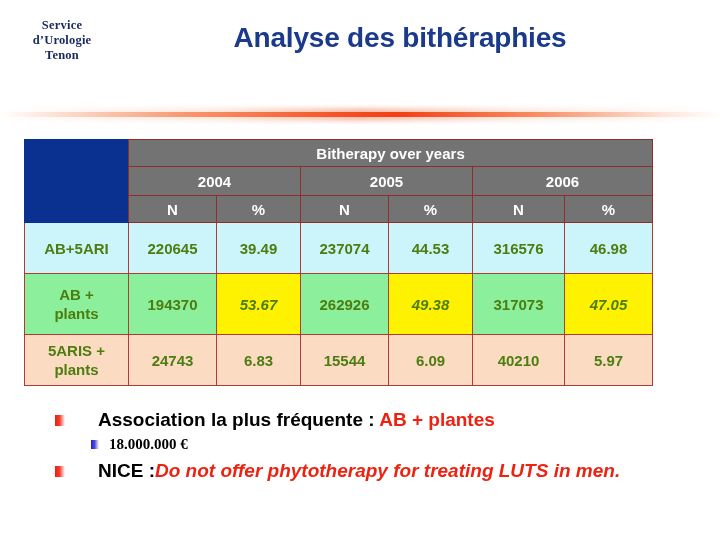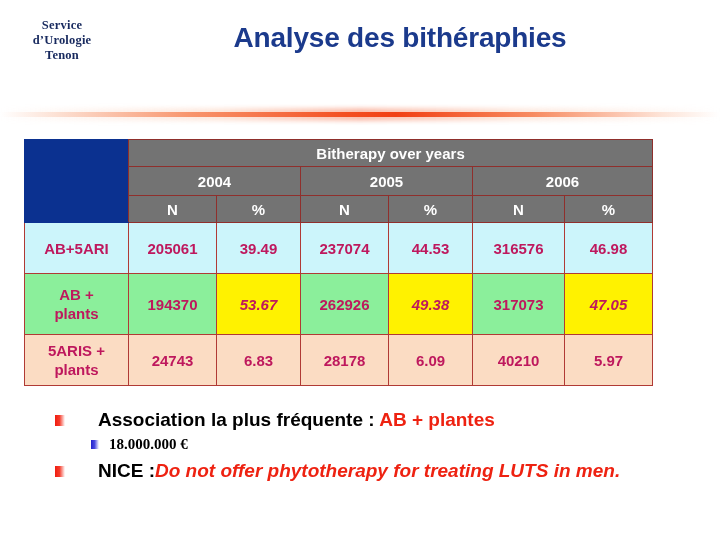--- a/index.html
+++ b/index.html
@@ -79,21 +79,21 @@
     table-layout: fixed;
     border: 1px solid #2b2b55;
   }
   #data-table td, #data-table th {
     border: 1px solid #b03a35;
     padding: 0;
     text-align: center;
     vertical-align: middle;
     font-size: 15px;
     font-weight: bold;
-    color: #be185d;
+    color: #4d7c0f;
   }
   .hdr {
     background: #737373;
     color: #ffffff !important;
     border-color: #8f2f2c !important;
   }
   .hdr-corner {
     background: #0b3190;
     border-color: #0b3190 !important;
     border-right-color: #8f2f2c !important;
@@ -201,21 +201,21 @@
       <td class="hdr h-sub">N</td>
       <td class="hdr h-sub">%</td>
       <td class="hdr h-sub">N</td>
       <td class="hdr h-sub">%</td>
       <td class="hdr h-sub">N</td>
       <td class="hdr h-sub">%</td>
     </tr>
 
     <tr class="r1">
       <td class="r1 rowlabel">AB+5ARI</td>
-      <td class="r1">205061</td>
+      <td class="r1">220645</td>
       <td class="r1">39.49</td>
       <td class="r1">237074</td>
       <td class="r1">44.53</td>
       <td class="r1">316576</td>
       <td class="r1">46.98</td>
     </tr>
 
     <tr class="r2">
       <td class="r2 rowlabel">
         <div>AB +</div>
@@ -229,21 +229,21 @@
       <td class="r2 r2-pct">47.05</td>
     </tr>
 
     <tr class="r3">
       <td class="r3 rowlabel">
         <div>5ARIS +</div>
         <div>plants</div>
       </td>
       <td class="r3">24743</td>
       <td class="r3">6.83</td>
-      <td class="r3">28178</td>
+      <td class="r3">15544</td>
       <td class="r3">6.09</td>
       <td class="r3">40210</td>
       <td class="r3">5.97</td>
     </tr>
   </tbody>
 </table>
 
 <div id="bullets">
 
   <div class="bullet-row bullet-l1">

